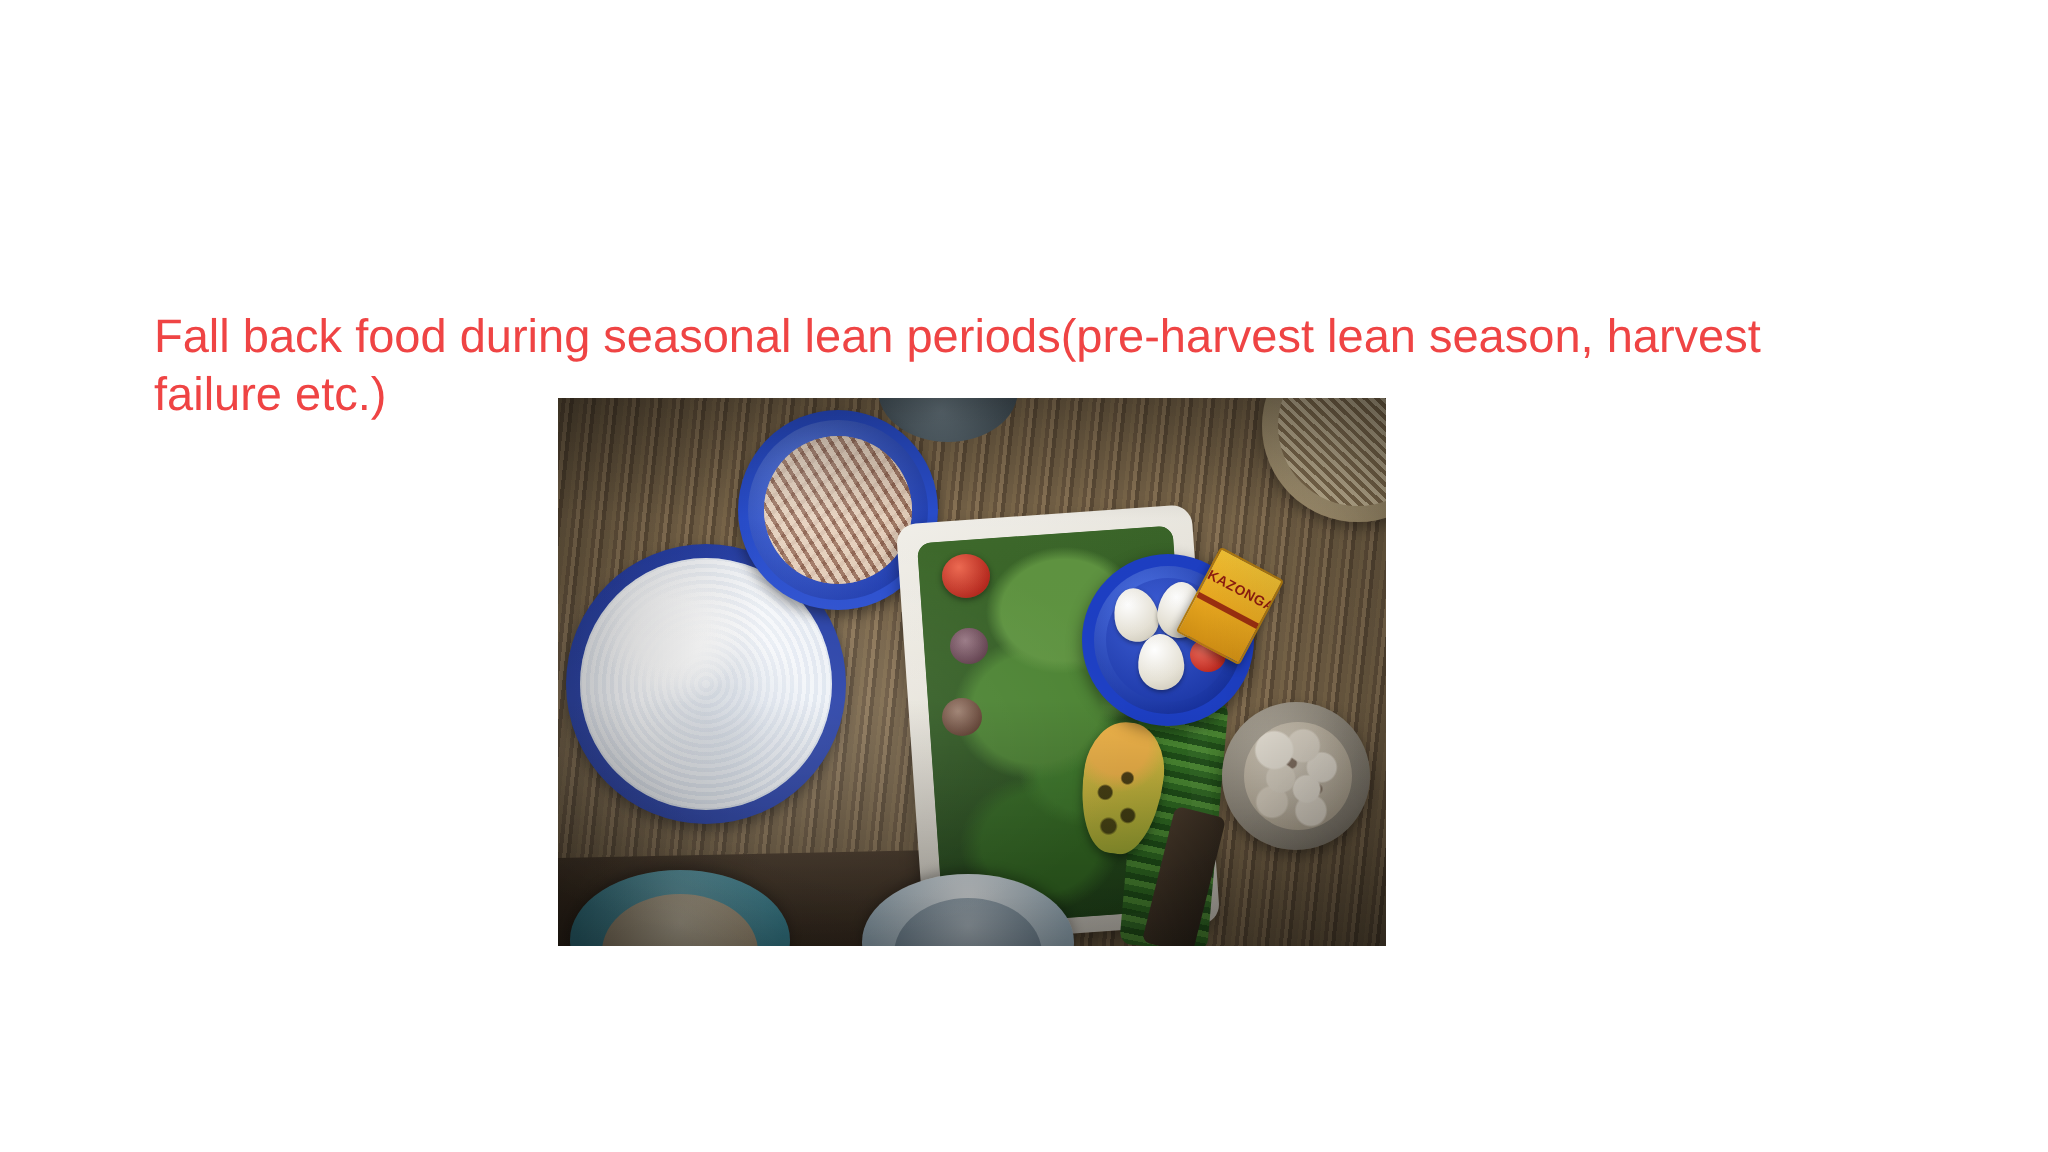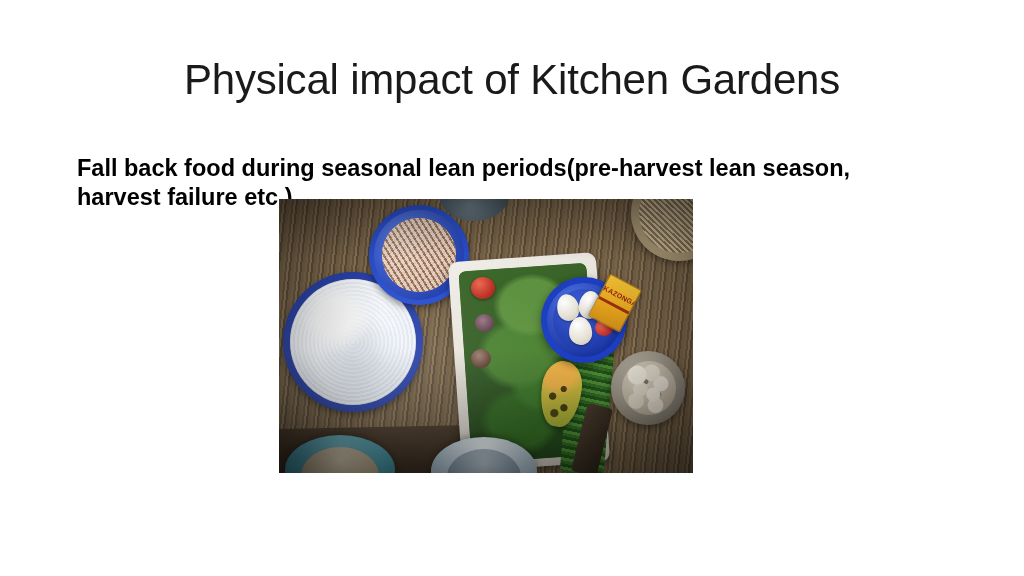--- a/index.html
+++ b/index.html
@@ -35,22 +35,22 @@
     color: #1a1a1a;
     white-space: nowrap;
   }
   #body-text-top {
     position: absolute;
     left: 77px;
     top: 154px;
     width: 862px;
     font-size: 23.5px;
     line-height: 29px;
-    font-weight: 700;
-    color: #000000;
+    font-weight: 400;
+    color: #ef4444;
     text-align: left;
   }
   #body-text-bottom {
     position: absolute;
     left: 77px;
     top: 472px;
     width: 880px;
     font-size: 23.5px;
     line-height: 29px;
     font-weight: 400;
@@ -364,21 +364,20 @@
     background:
       radial-gradient(ellipse 78% 78% at 50% 48%, rgba(0,0,0,0) 55%, rgba(0,0,0,0.22) 100%);
     pointer-events: none;
   }
 </style>
 </head>
 <body>
 
 <div id="slide">
 
-  <div id="slide-title">Physical impact of Kitchen Gardens</div>
 
   <div id="body-text-top">Fall back food during seasonal lean periods(pre-harvest lean season, harvest failure etc.)</div>
 
   <div id="photo">
 
     <div class="photo-layer" id="wood"></div>
     <div class="photo-layer" id="board-dark"></div>
 
     <div class="photo-layer" id="bowl-grain-tr"></div>
     <div class="photo-layer" id="bowl-dark-top"></div>

